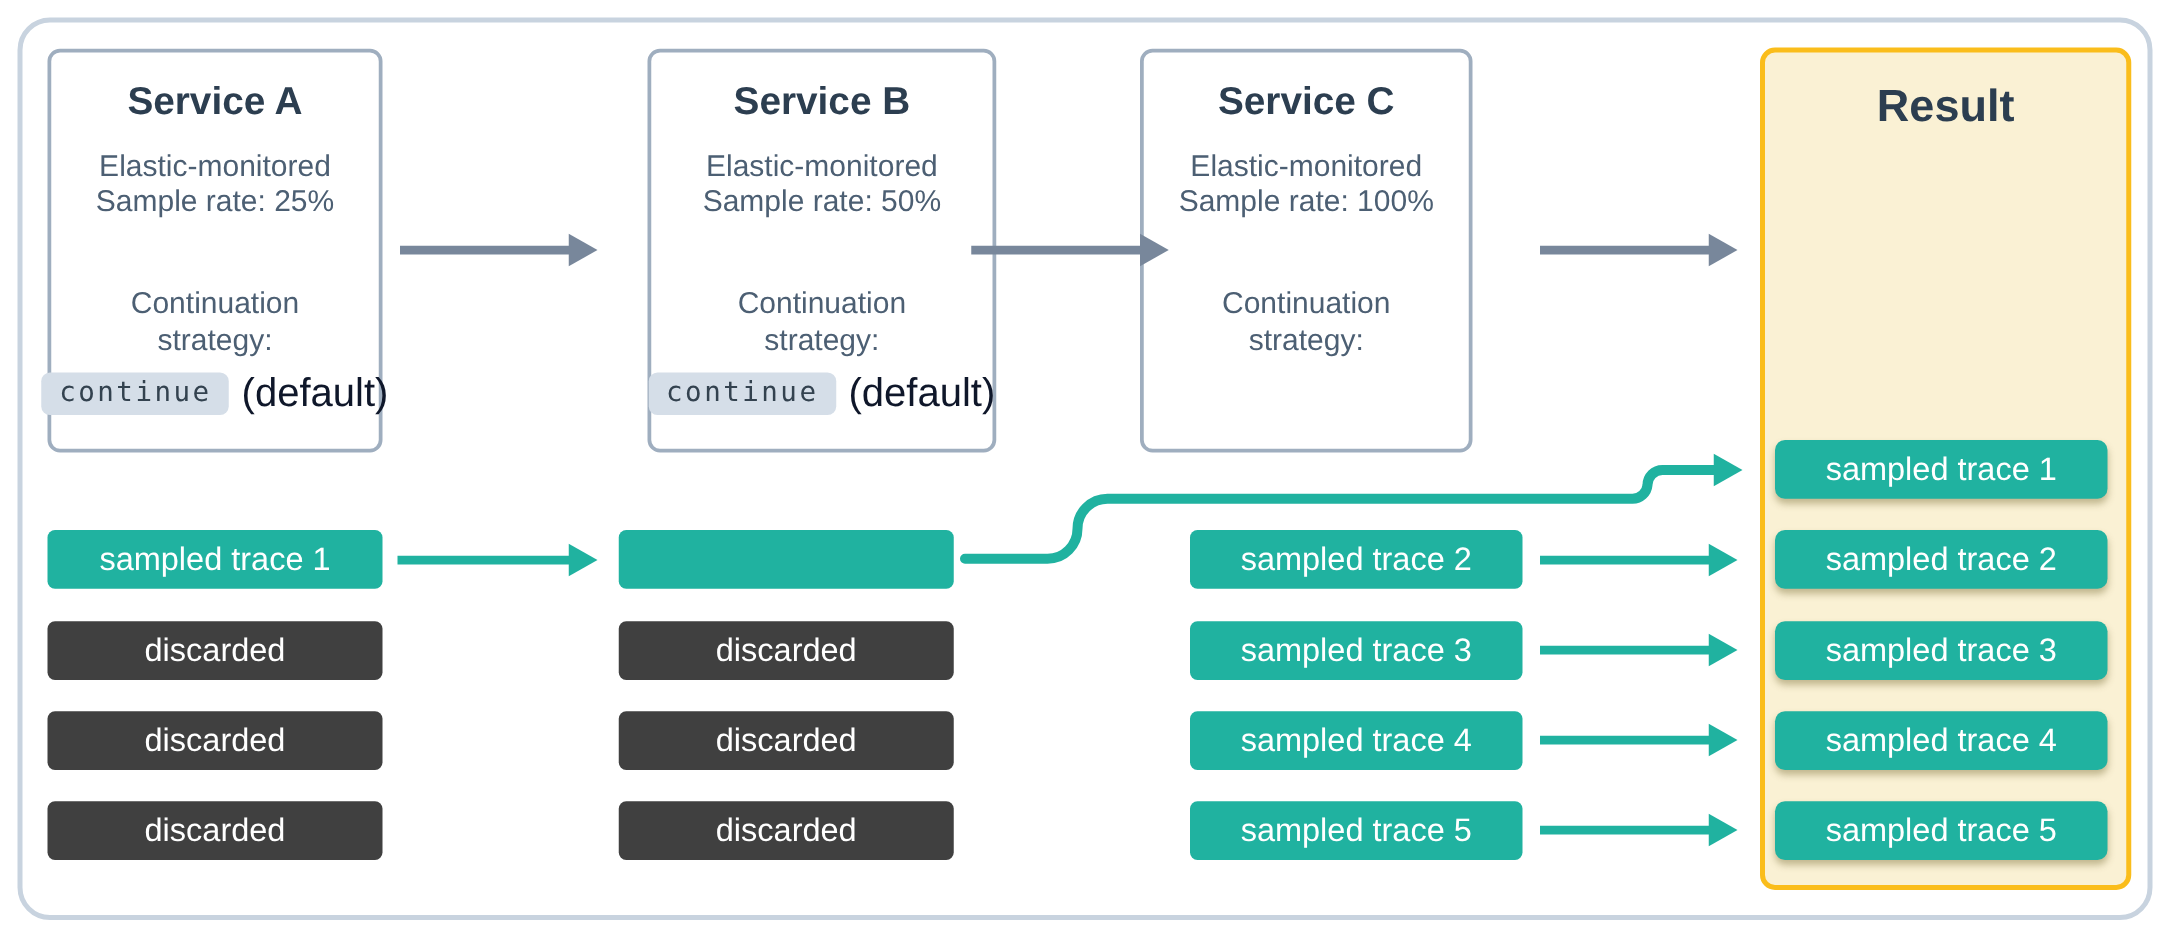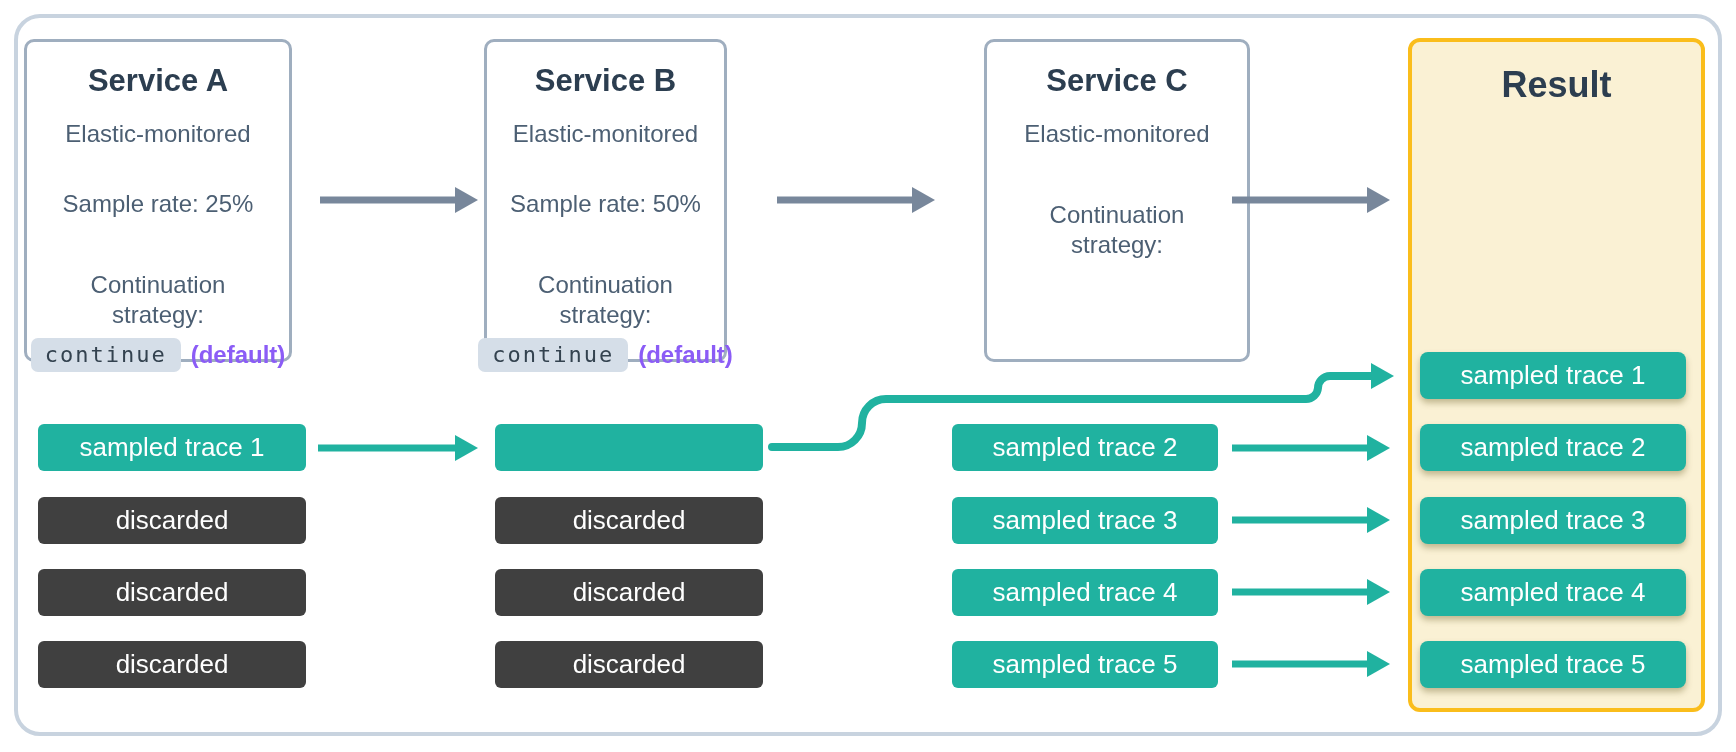--- a/index.html
+++ b/index.html
@@ -14,29 +14,29 @@
     position:absolute;left:14px;top:14px;width:1708px;height:722px;
     border:4px solid #C8D3DF;border-radius:26px;box-sizing:border-box;
   }
   .svc{
     position:absolute;top:39px;height:323px;box-sizing:border-box;
     border:3px solid #9FAEBF;border-radius:10px;
     text-align:center;padding-top:20px;background:transparent;
   }
   .svc-title{font-size:31px;font-weight:bold;color:#2C3E50;line-height:38px;}
   .svc-sub{font-size:24px;color:#4C5F73;margin-top:20px;line-height:28px;}
-  .svc-rate{font-size:24px;color:#4C5F73;margin-top:42px;line-height:28px;}
+  .svc-rate{font-size:24px;color:#4C5F73;line-height:28px;}
   .svc-strategy{font-size:24px;color:#4C5F73;margin-top:52px;line-height:30px;width:200px;margin-left:auto;margin-right:auto;}
   .svc-chip-row{margin-top:8px;display:flex;align-items:center;justify-content:center;gap:10px;text-align:right;}
   .code-chip{
     font-family:"DejaVu Sans Mono","Liberation Mono",monospace;
     font-size:22px;color:#33424F;background:#D5DEE8;
     padding:3px 14px;border-radius:7px;letter-spacing:2px;line-height:28px;
   }
-  .default-note{font-size:24px;color:#8b5cf6;font-weight:bold;}
+  .default-note{font-size:32px;color:#0f172a;}
   .default-note:empty{display:none;}
   .result-box{
     position:absolute;left:1408px;top:38px;width:297px;height:674px;box-sizing:border-box;
     background:#FAF1D4;border:4px solid #FABD1B;border-radius:12px;text-align:center;padding-top:24px;
   }
   .result-title{font-size:36px;font-weight:bold;color:#2C3E50;line-height:38px;}
   .trace{
     position:absolute;height:47px;border-radius:6px;box-sizing:border-box;
     display:flex;align-items:center;justify-content:center;
     color:#ffffff;font-size:26px;
@@ -51,45 +51,46 @@
   }
   .arrows{position:absolute;left:0;top:0;pointer-events:none;}
 </style>
 </head>
 <body>
 
 <div class="canvas">
 
   <div class="frame"></div>
 
-  <div class="svc" style="left:24px;width:268px;">
+  <div class="svc" style="left:38px;width:268px;">
     <div class="svc-title">Service A</div>
     <div class="svc-sub">Elastic-monitored</div>
     <div class="svc-rate">Sample rate: 25%</div>
     <div class="svc-strategy">Continuation strategy:</div>
     <div class="svc-chip-row">
       <span class="code-chip">continue</span>
       <span class="default-note">(default)</span>
     </div>
   </div>
 
-  <div class="svc" style="left:484px;width:243px;">
+  <div class="svc" style="left:518px;width:279px;">
     <div class="svc-title">Service B</div>
     <div class="svc-sub">Elastic-monitored</div>
     <div class="svc-rate">Sample rate: 50%</div>
     <div class="svc-strategy">Continuation strategy:</div>
     <div class="svc-chip-row">
       <span class="code-chip">continue</span>
       <span class="default-note">(default)</span>
     </div>
   </div>
 
-  <div class="svc" style="left:984px;width:266px;">
+  <div class="svc" style="left:912px;width:266px;">
     <div class="svc-title">Service C</div>
     <div class="svc-sub">Elastic-monitored</div>
+    <div class="svc-rate">Sample rate: 100%</div>
     <div class="svc-strategy">Continuation strategy:</div>
   </div>
 
   <div class="result-box">
     <div class="result-title">Result</div>
   </div>
 
   <div class="trace sampled" style="left:38px;width:268px;top:424px;">sampled trace 1</div>
   <div class="trace discarded" style="left:38px;width:268px;top:497px;">discarded</div>
   <div class="trace discarded" style="left:38px;width:268px;top:569px;">discarded</div>

